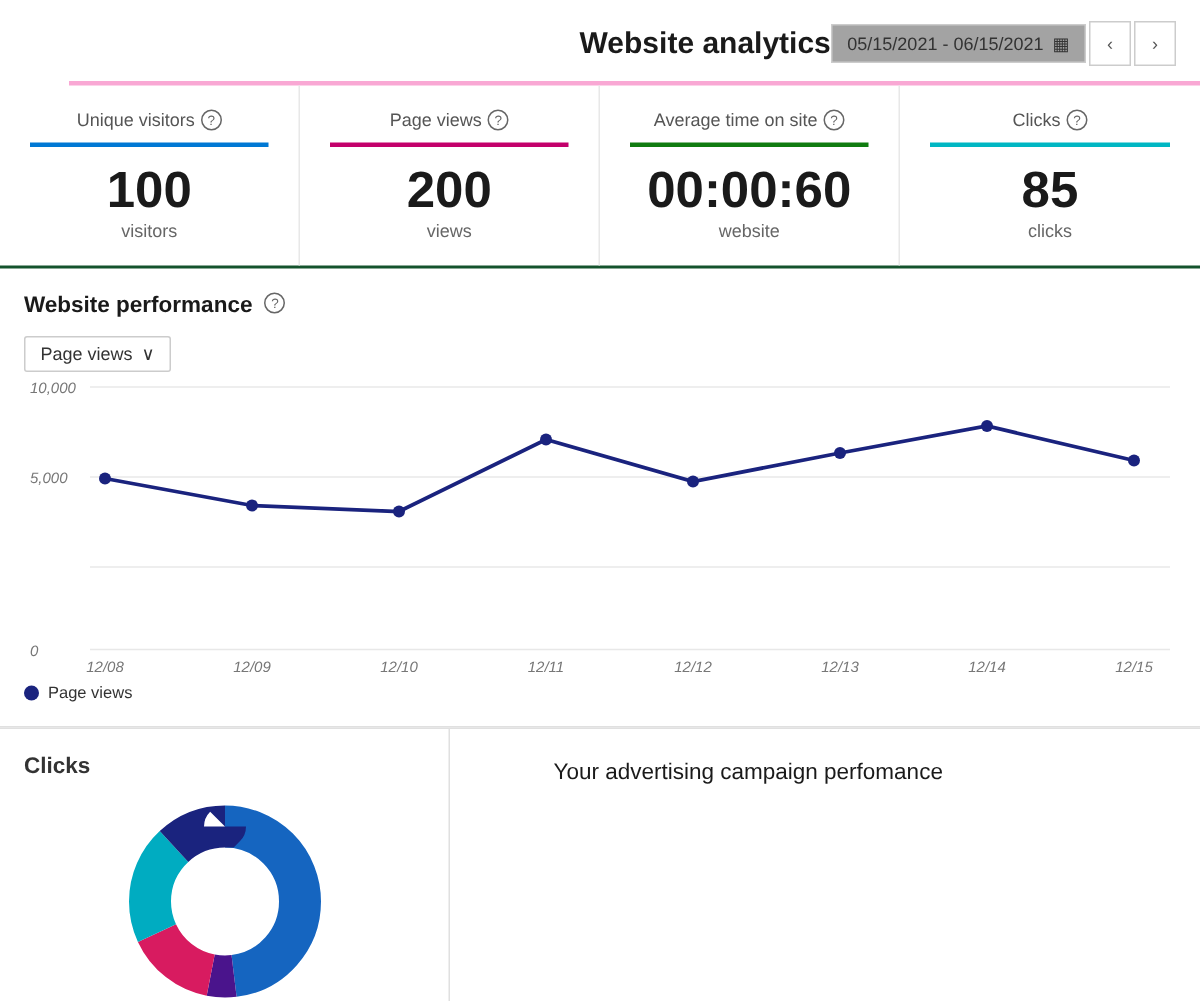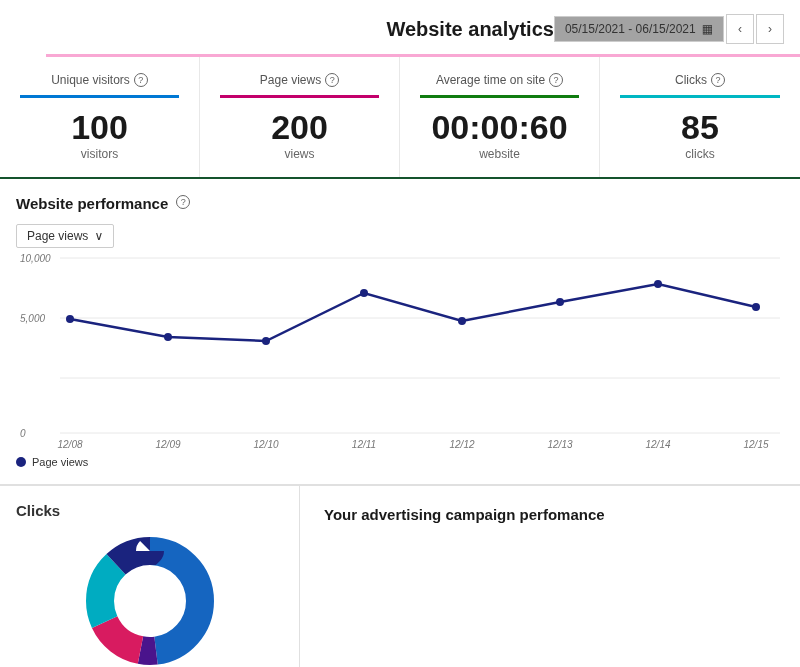--- a/index.html
+++ b/index.html
@@ -42,21 +42,21 @@
     .bottom-row { display: grid; grid-template-columns: 300px 1fr; border-top: 1px solid #e0e0e0; min-height: 220px; }
     .clicks-section { padding: 16px; border-right: 1px solid #e0e0e0; }
     .clicks-title { font-size: 15px; font-weight: 600; margin-bottom: 12px; }
 
     
     .donut-wrap { display: flex; justify-content: center; margin-bottom: 16px; }
     .donut-svg { width: 140px; height: 140px; }
 
     
     .ad-section { padding: 20px 24px; }
-    .ad-title { font-size: 15px; font-weight: 700; margin-bottom: 14px; color: #1a1a1a; }
+    .ad-title { font-size: 15px; font-weight: 400; margin-bottom: 14px; color: #1a1a1a; margin-left: 45px; }
     .ad-subtitle { font-size: 13px; font-weight: 600; margin-bottom: 10px; color: #1a1a1a; }
     .ad-text { font-size: 12px; color: #444; line-height: 1.6; }
     .ad-link { color: #0078d4; text-decoration: none; cursor: pointer; }
   </style>
 </head>
 <body>
 
 <div class="page-header">
   <span class="page-title">Website analytics</span>
   <div class="date-range-control">

